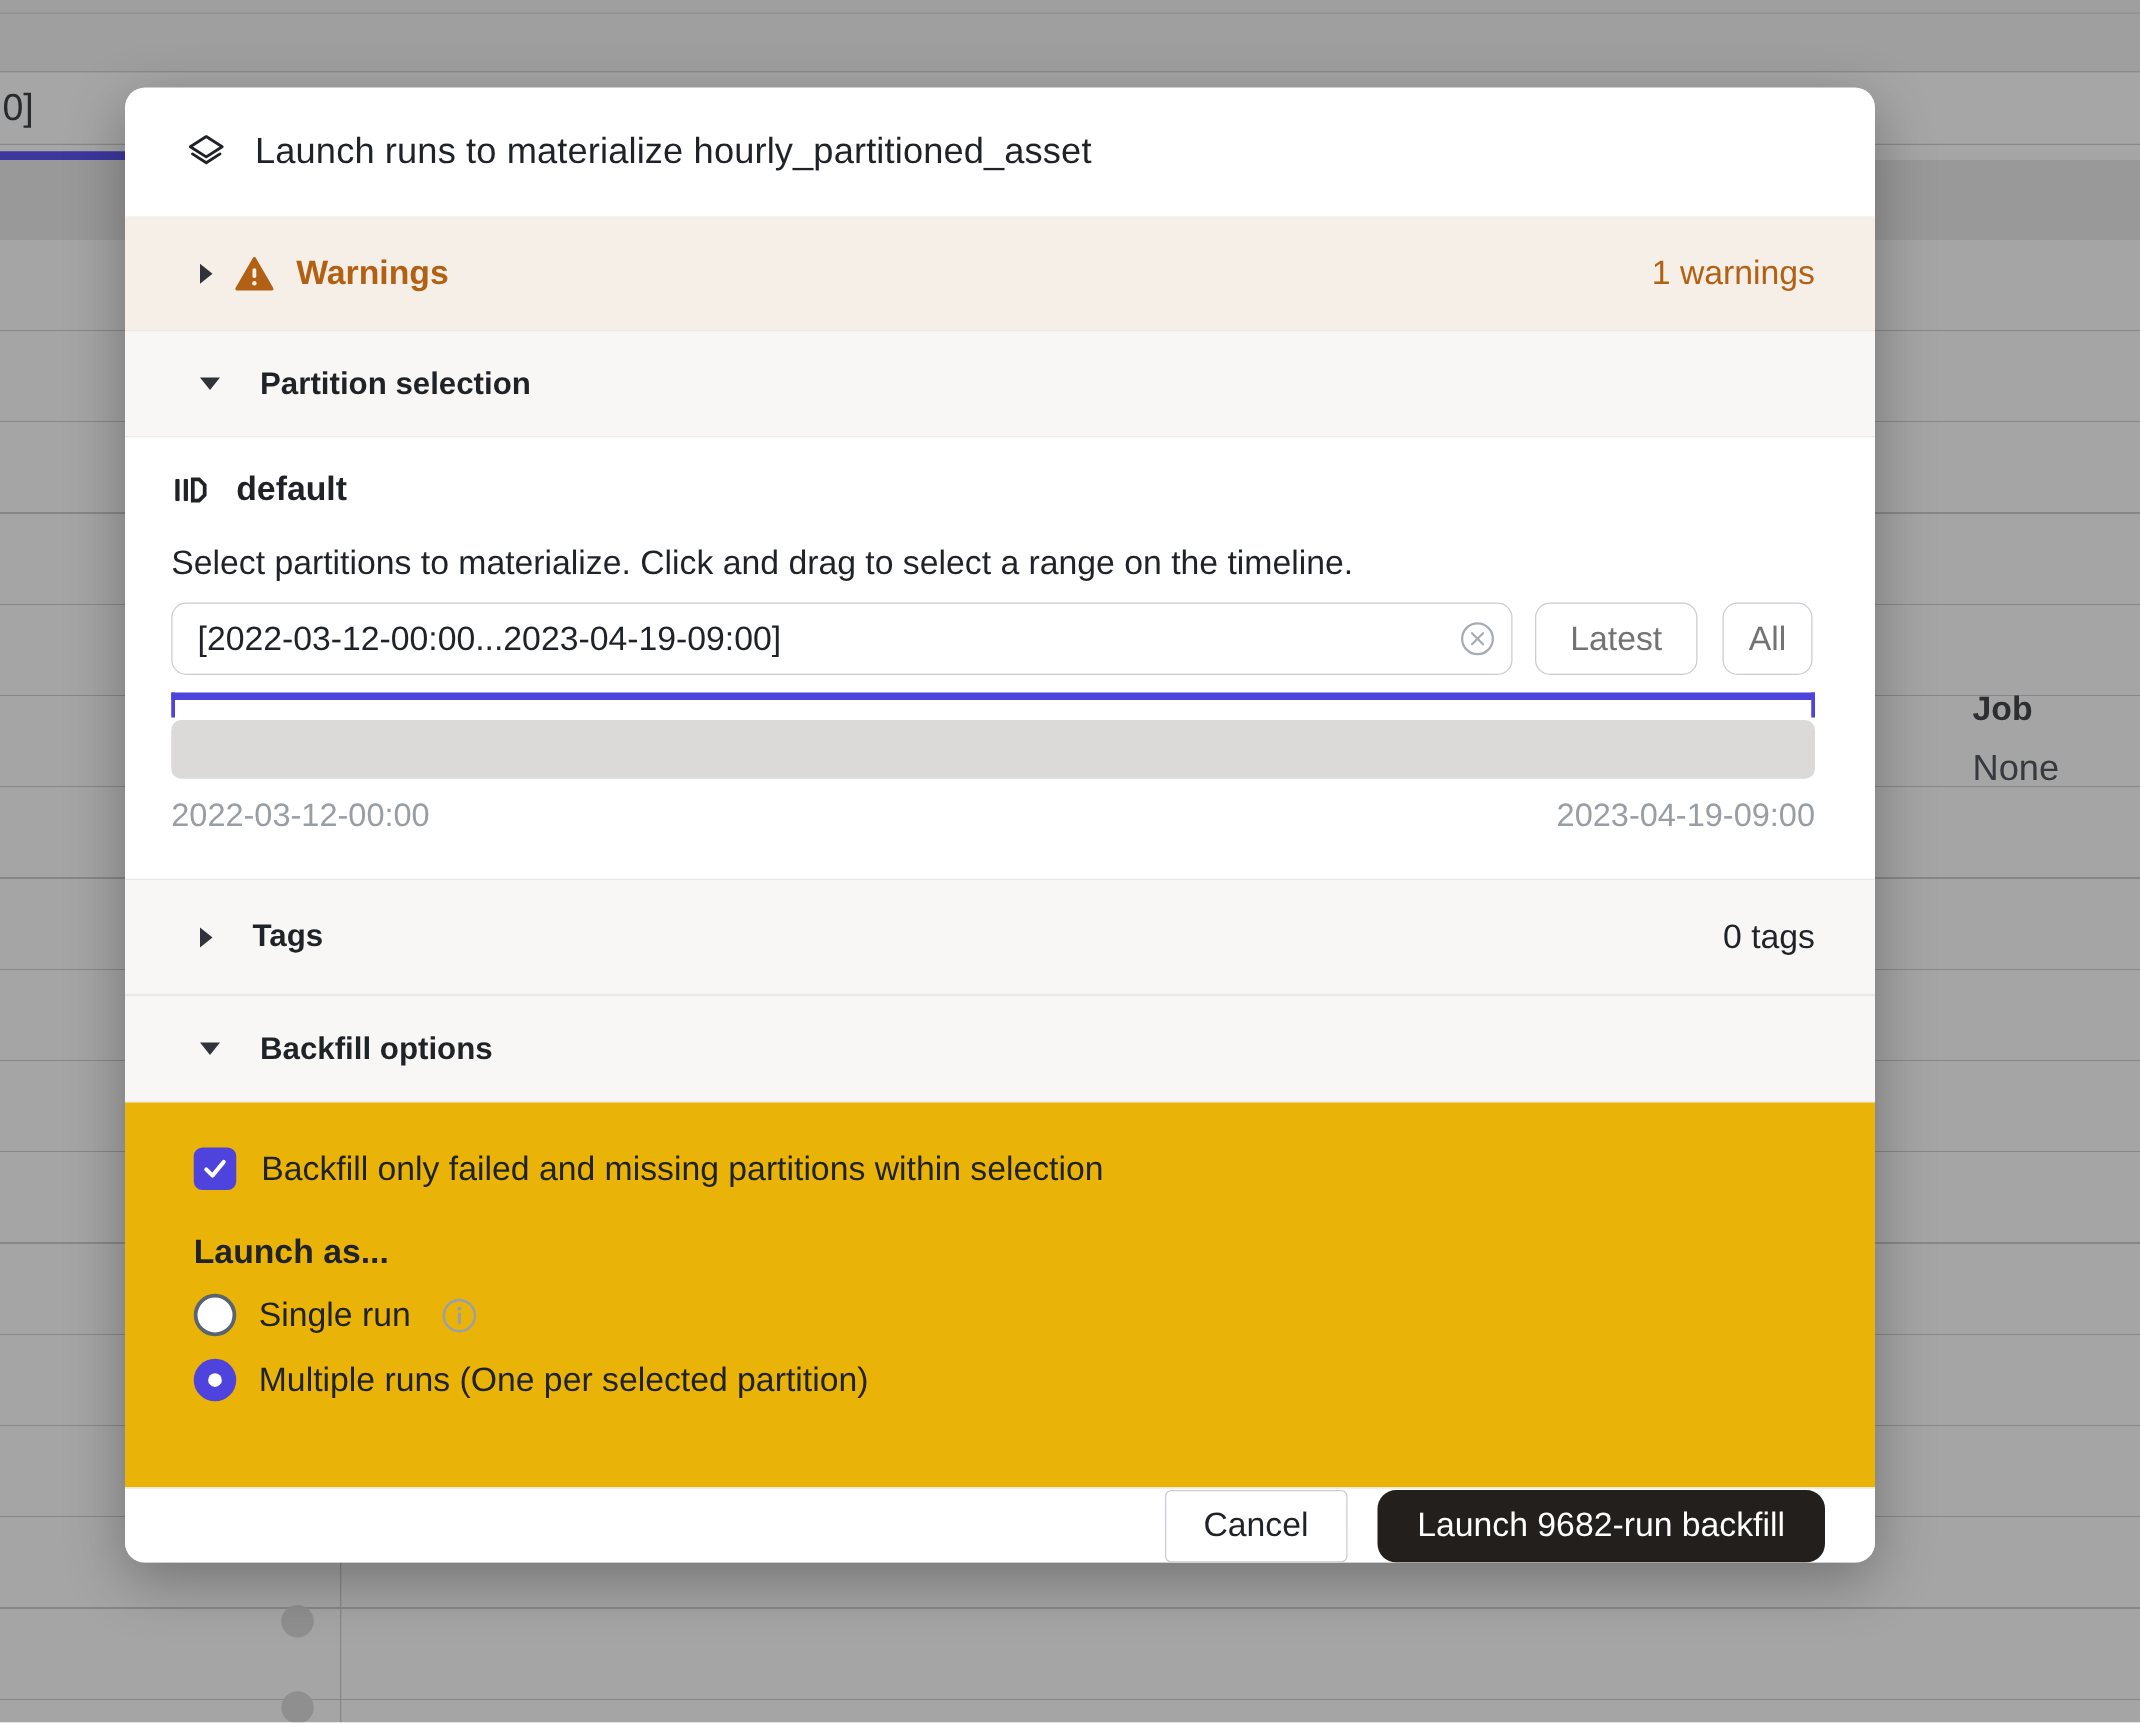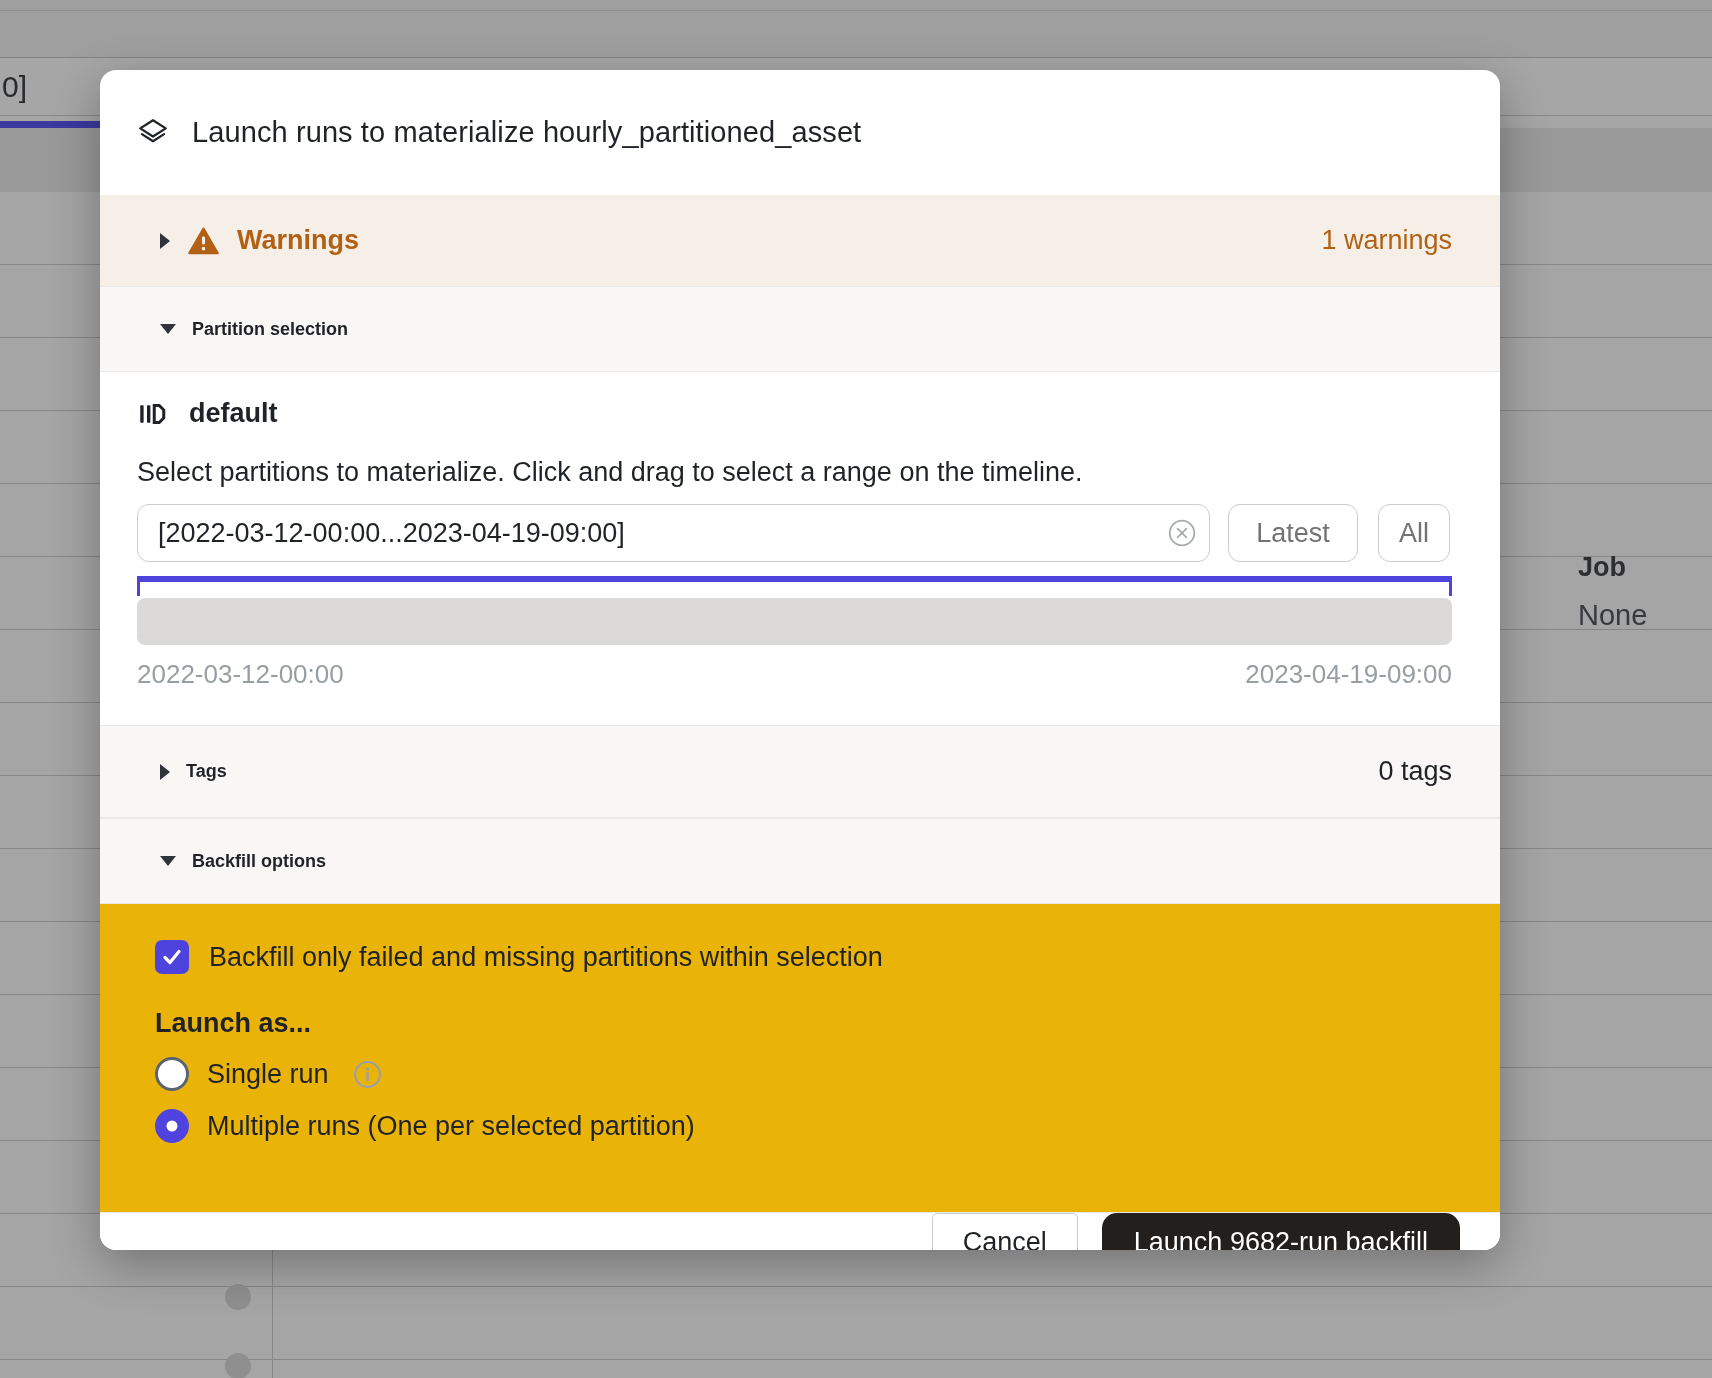--- a/index.html
+++ b/index.html
@@ -24,33 +24,33 @@
   .bg-job-value{font-size:29px;color:#53575D;}
   .bg-divider-v{position:absolute;left:272px;top:1113px;width:1px;height:265px;background:#cdcdcd;}
   .bg-dot{position:absolute;width:26px;height:26px;border-radius:50%;background:#d9d9d9;left:225px;}
   .bg-dot.d1{top:1284px;}
   .bg-dot.d2{top:1353px;}
   
   .backdrop{position:absolute;inset:0;background:rgba(0,0,0,0.34);z-index:5;}
   
   .modal{position:absolute;left:100px;top:70px;width:1400px;height:1180px;background:#fff;
     border-radius:16px;box-shadow:0 14px 48px rgba(0,0,0,.30);z-index:10;display:flex;flex-direction:column;overflow:hidden;}
-  .m-header{height:125px;flex:0 0 auto;display:flex;align-items:center;gap:22px;padding-left:36px;}
+  .m-header{height:103px;flex:0 0 auto;display:flex;align-items:center;gap:22px;padding-left:48px;}
   .m-title{font-size:29px;font-weight:500;letter-spacing:.1px;}
   
   .row-warnings{height:91px;flex:0 0 auto;background:#F5EFE7;display:flex;align-items:center;padding:0 48px 0 60px;justify-content:center;}
   .caret-right{width:0;height:0;border-top:8px solid transparent;border-bottom:8px solid transparent;border-left:10px solid #30343A;flex:0 0 auto;}
   .caret-down{width:0;height:0;border-left:8px solid transparent;border-right:8px solid transparent;border-top:10px solid #30343A;flex:0 0 auto;}
   .warn-tri{margin-left:18px;flex:0 0 auto;display:flex;}
   .warn-label{margin-left:18px;font-size:27px;font-weight:600;color:#B26114;}
   .warn-count{margin-left:auto;font-size:27px;color:#B26114;}
   
   .row-sec{flex:0 0 auto;background:#F8F7F5;border-top:1px solid #EAE9E7;border-bottom:1px solid #EAE9E7;
     display:flex;align-items:center;padding:0 48px 0 60px;box-sizing:border-box;}
-  .row-sec .sec-label{margin-left:16px;font-size:18px;font-weight:600;}
+  .row-sec .sec-label{margin-left:32px;font-size:25px;font-weight:600;}
   .row-sec .sec-count{margin-left:auto;font-size:27px;font-weight:400;}
   .row-partition{height:86px;}
   .row-tags{height:93px;text-align:center;}
   .row-backfill{height:86px;}
   
   .partition-body{flex:0 0 auto;height:327px;padding:26px 48px 0 37px;box-sizing:content-box;background:#fff;}
   .dim-row{display:flex;align-items:center;gap:22px;}
   .dim-name{font-size:27px;font-weight:600;}
   .help{margin-top:28px;font-size:27px;}
   .input-row{margin-top:16px;display:flex;align-items:center;}

